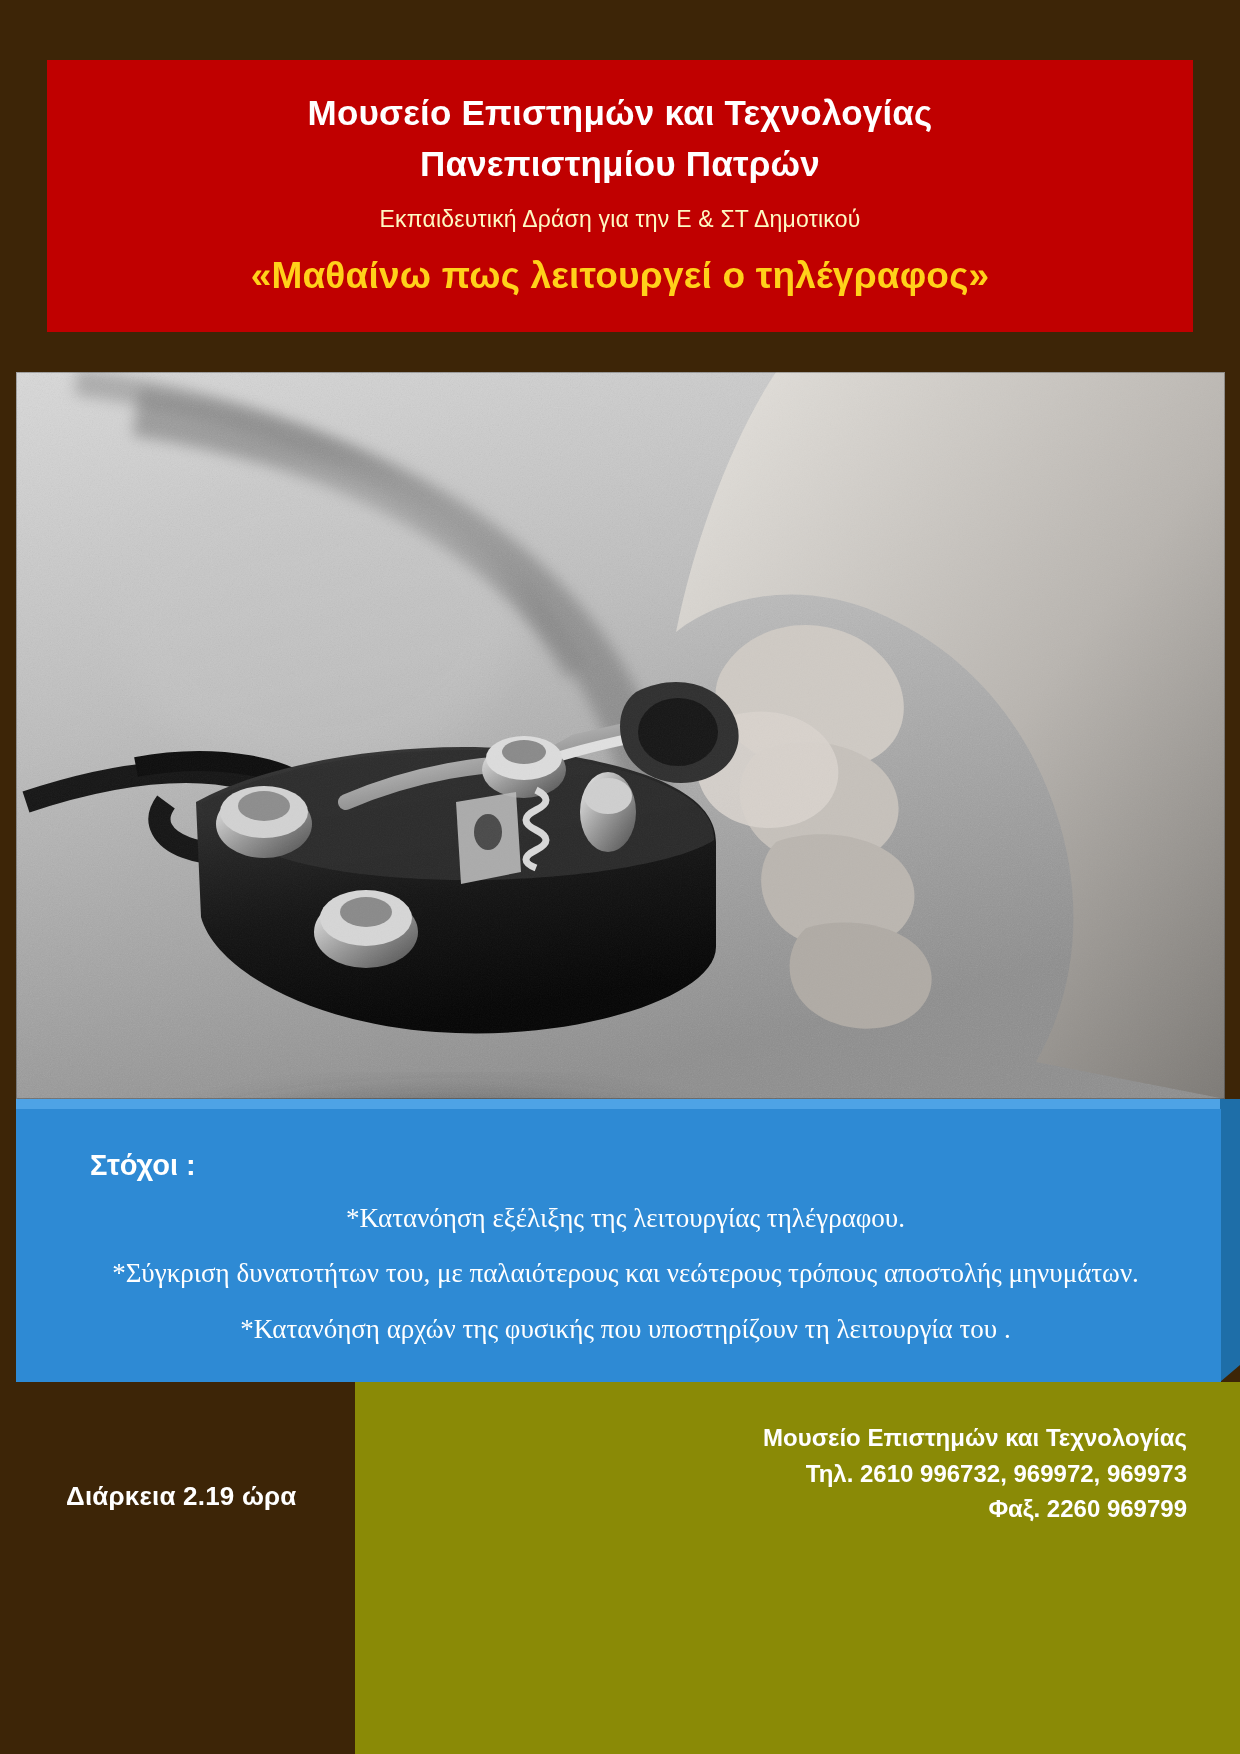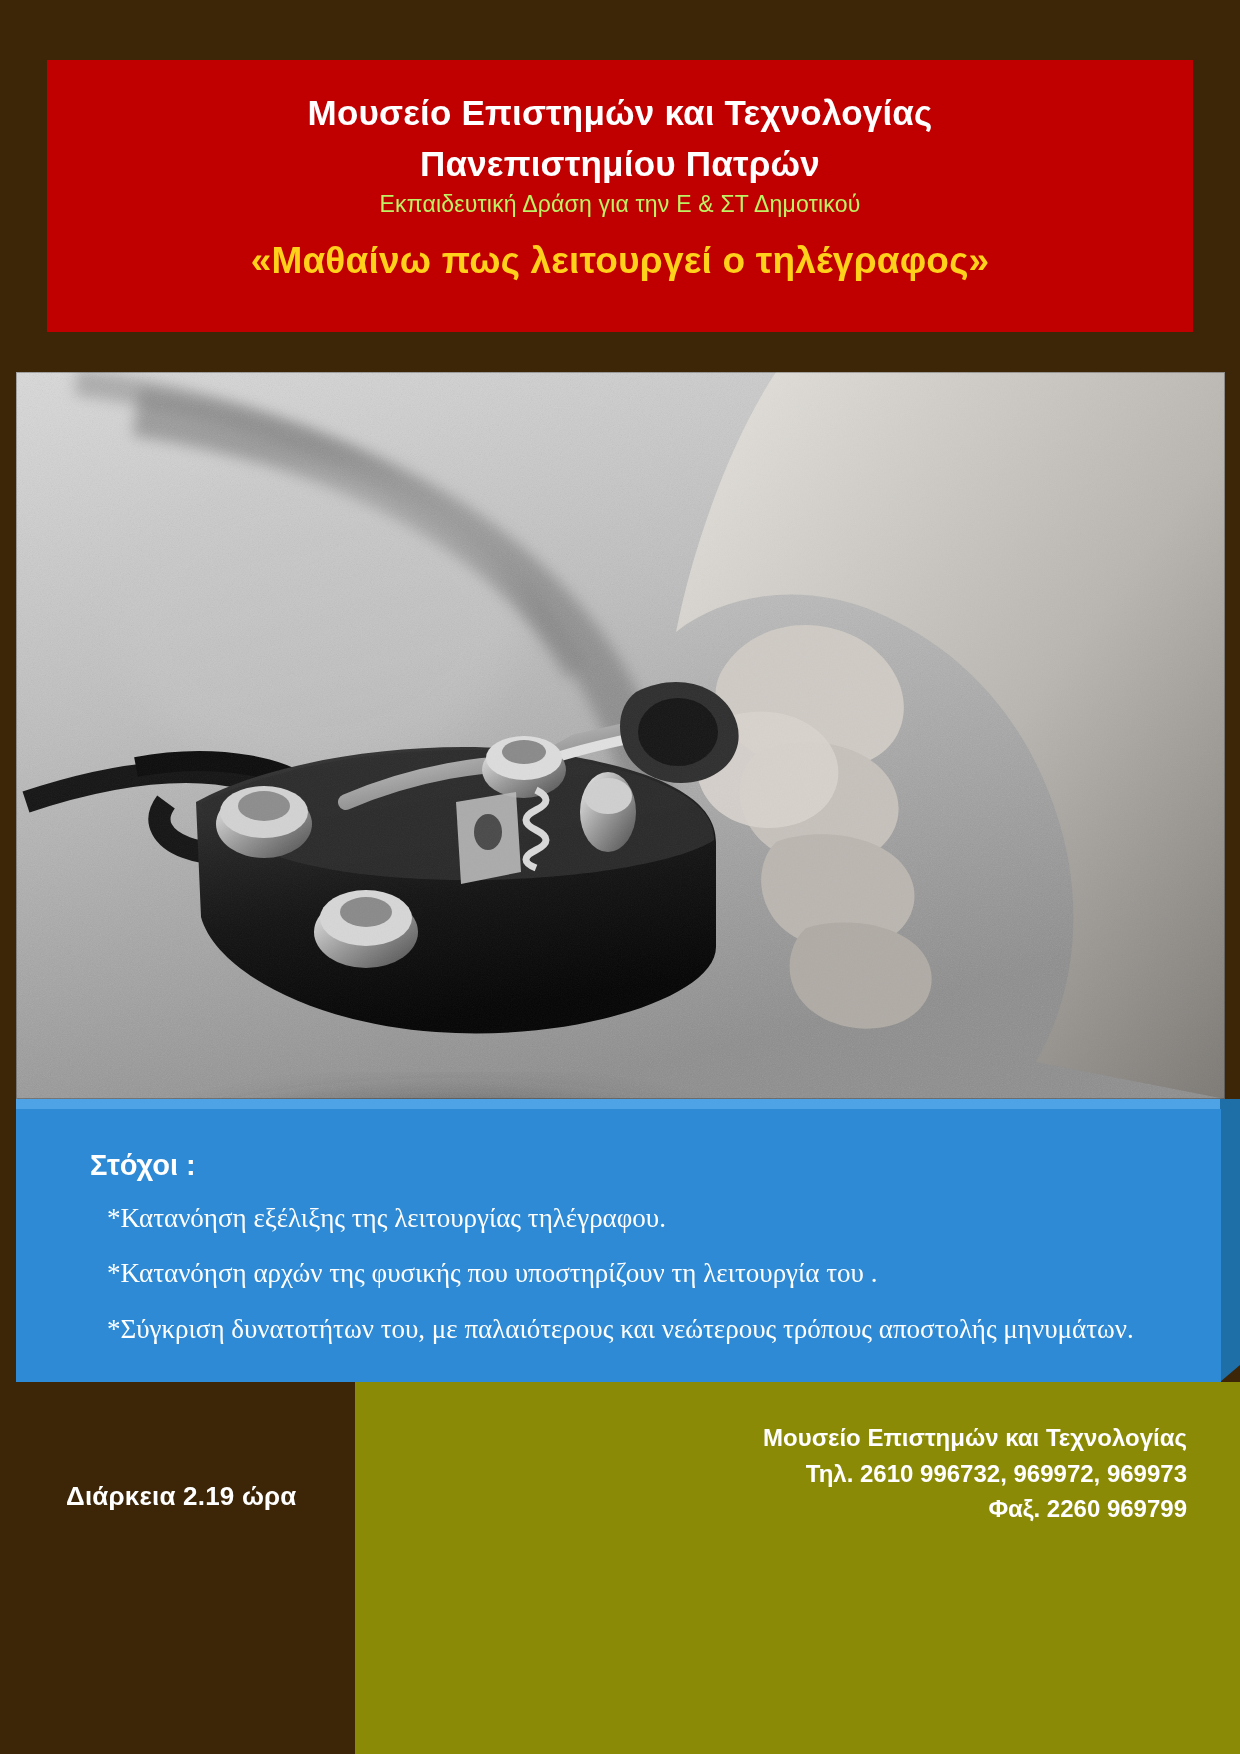--- a/index.html
+++ b/index.html
@@ -34,24 +34,24 @@
     text-align: center;
   }
   .header-title-1, .header-title-2 {
     color: #ffffff;
     font-size: 35px;
     font-weight: bold;
     line-height: 1.45;
     letter-spacing: 0.2px;
   }
   .header-sub {
-    color: #bef264;
+    color: #fef9c3;
     font-size: 23px;
     font-weight: normal;
-    margin-top: 1px;
+    margin-top: 16px;
     letter-spacing: 0.2px;
   }
   .header-quote {
     color: #ffd11a;
     font-size: 37px;
     font-weight: bold;
     margin-top: 22px;
     letter-spacing: 0.2px;
   }
 
@@ -109,20 +109,21 @@
   .objectives h3 {
     margin: 0 0 8px 0;
     font-family: "Liberation Sans", sans-serif;
     font-size: 29px;
     font-weight: bold;
   }
   .objectives p {
     margin: 17px;
     font-size: 27px;
     line-height: 1.42;
+    text-align: center;
   }
 
   
   .bottom-left {
     position: absolute;
     left: 0;
     top: 1382px;
     width: 1240px;
     height: 372px;
     background: #3d2507;
@@ -273,22 +274,22 @@
     </svg>
   </div>
 
   <div class="blue-panel">
     <div class="top-bevel"></div>
     <div class="right-bevel"></div>
     <div class="body">
       <div class="objectives">
         <h3>Στόχοι :</h3>
         <p>*Κατανόηση εξέλιξης της λειτουργίας τηλέγραφου.</p>
+        <p>*Σύγκριση δυνατοτήτων του, με παλαιότερους και νεώτερους τρόπους αποστολής μηνυμάτων.</p>
         <p>*Κατανόηση  αρχών της φυσικής που υποστηρίζουν τη λειτουργία του .</p>
-        <p>*Σύγκριση δυνατοτήτων του, με παλαιότερους και νεώτερους τρόπους αποστολής μηνυμάτων.</p>
       </div>
     </div>
   </div>
 
   <div class="bottom-left"></div>
   <div class="olive-panel"></div>
   <div class="duration">Διάρκεια 2.19 ώρα</div>
   <div class="contact">
     <div class="line">Μουσείο Επιστημών και Τεχνολογίας</div>
     <div class="line">Τηλ. 2610 996732, 969972, 969973</div>

